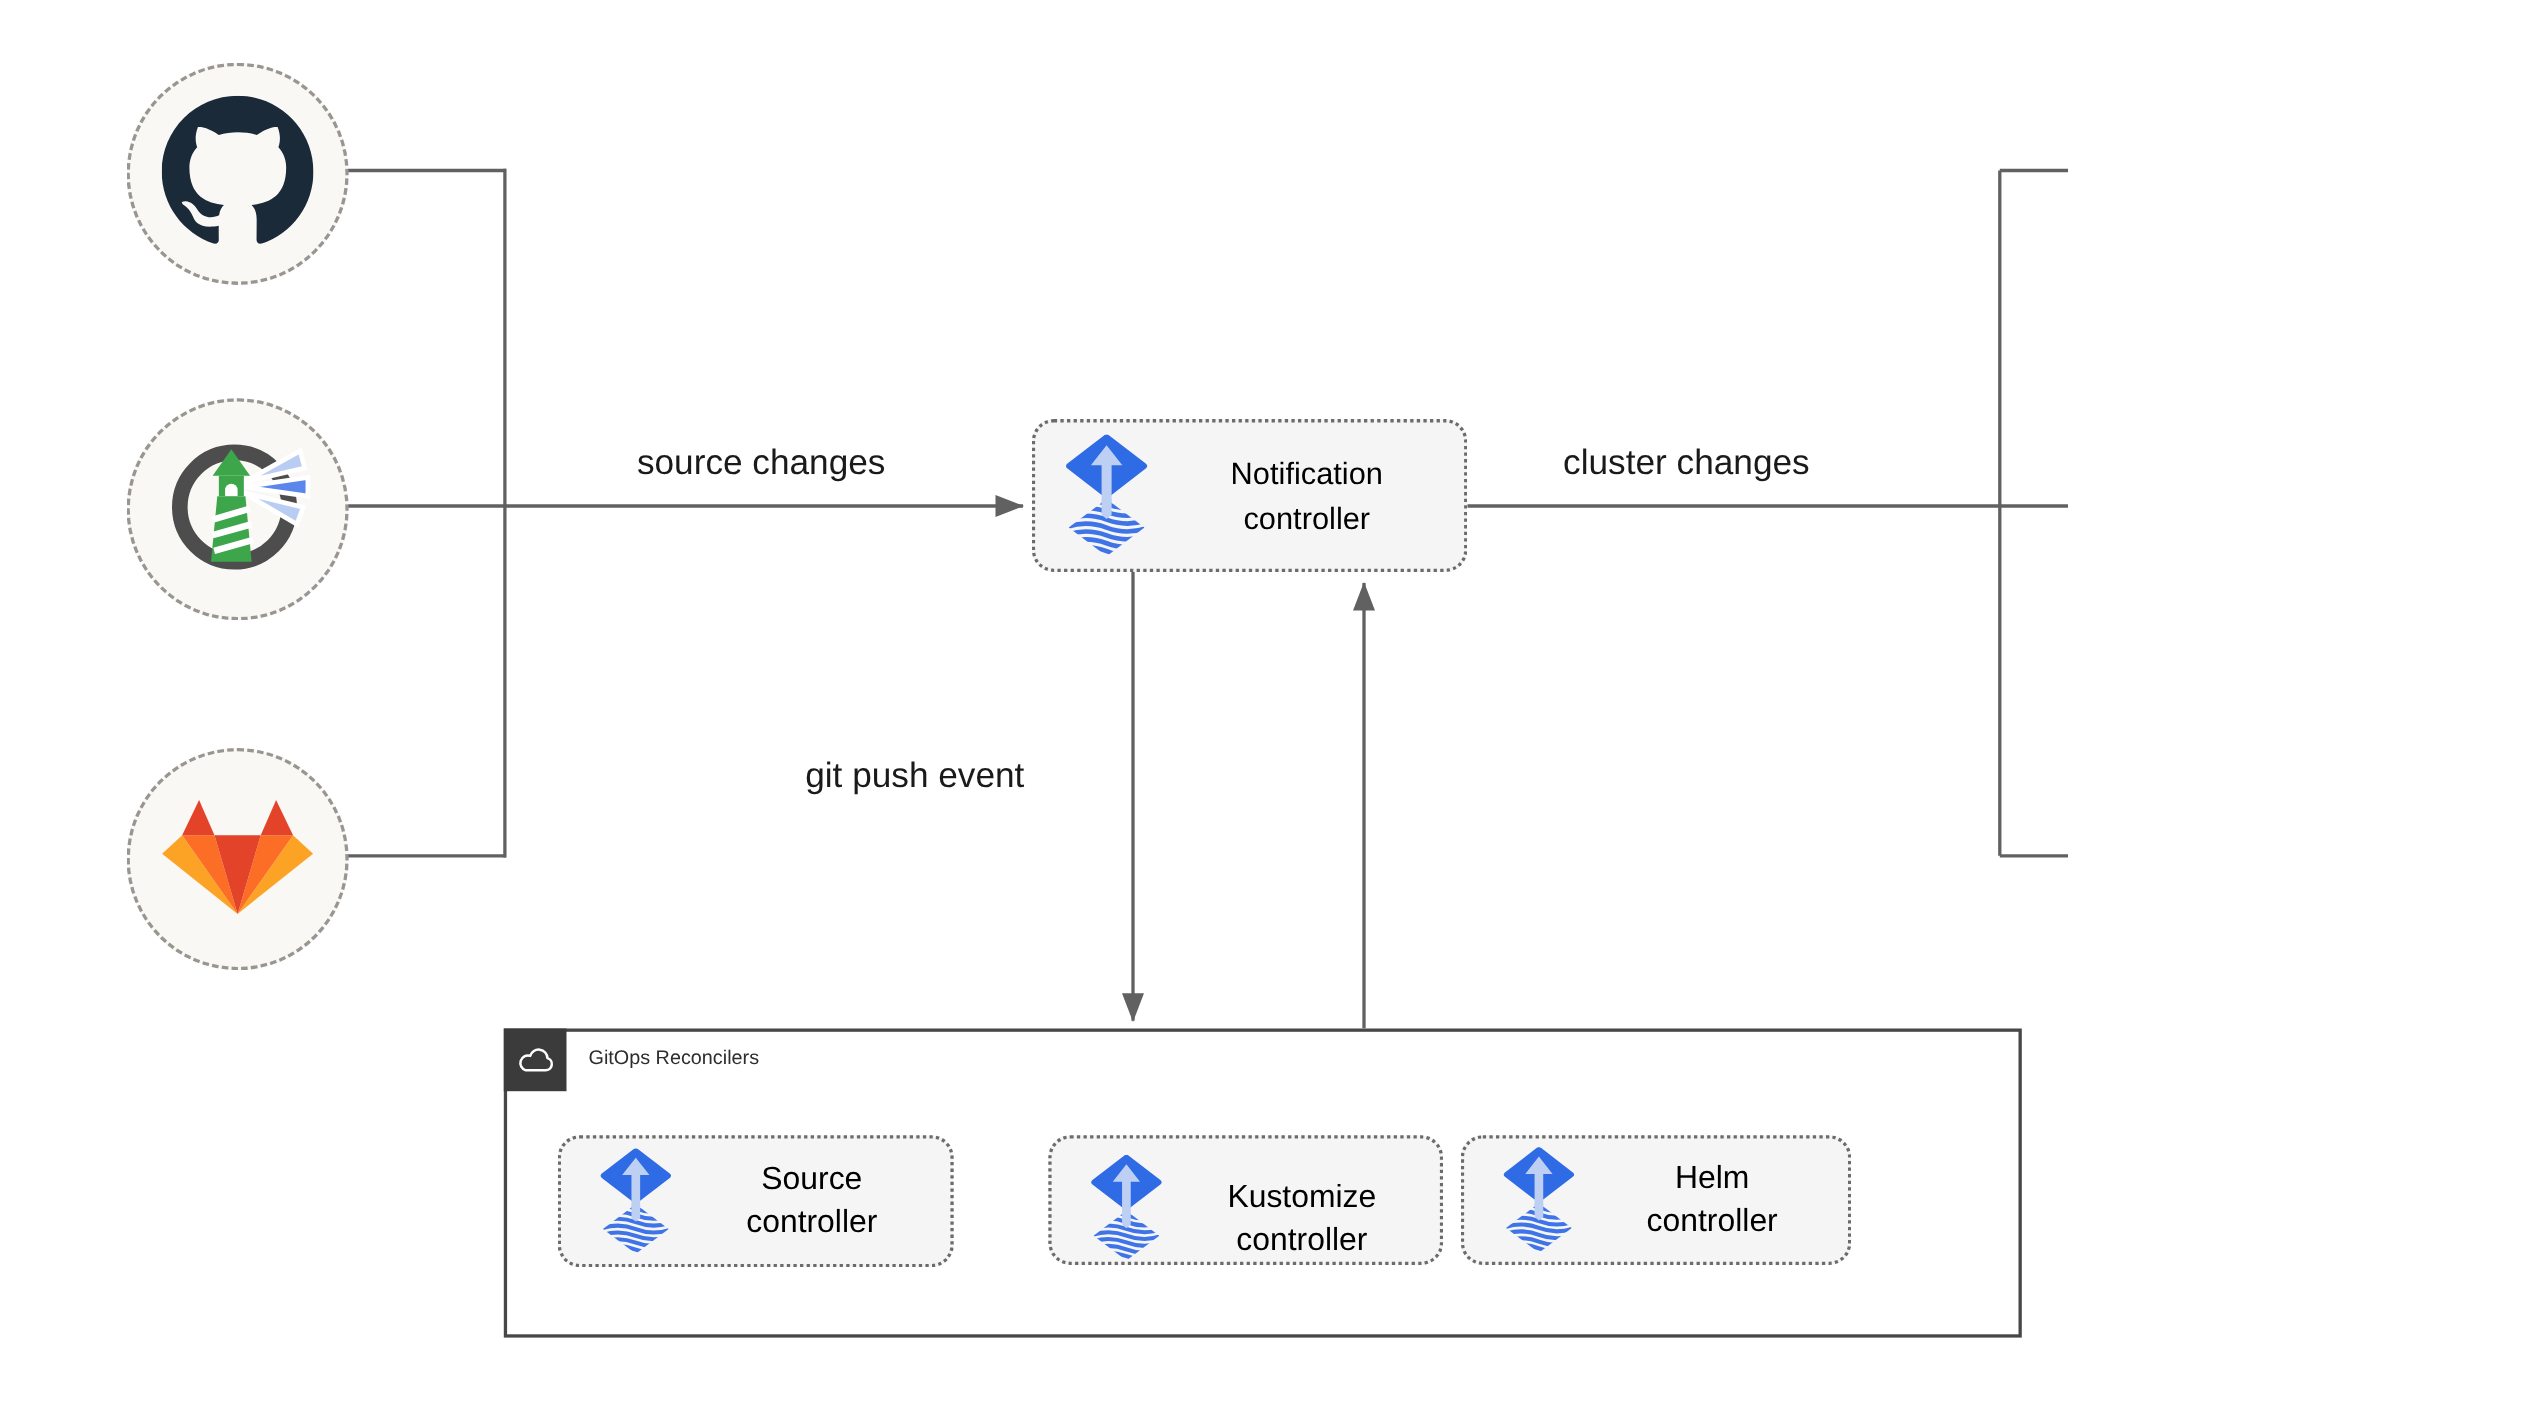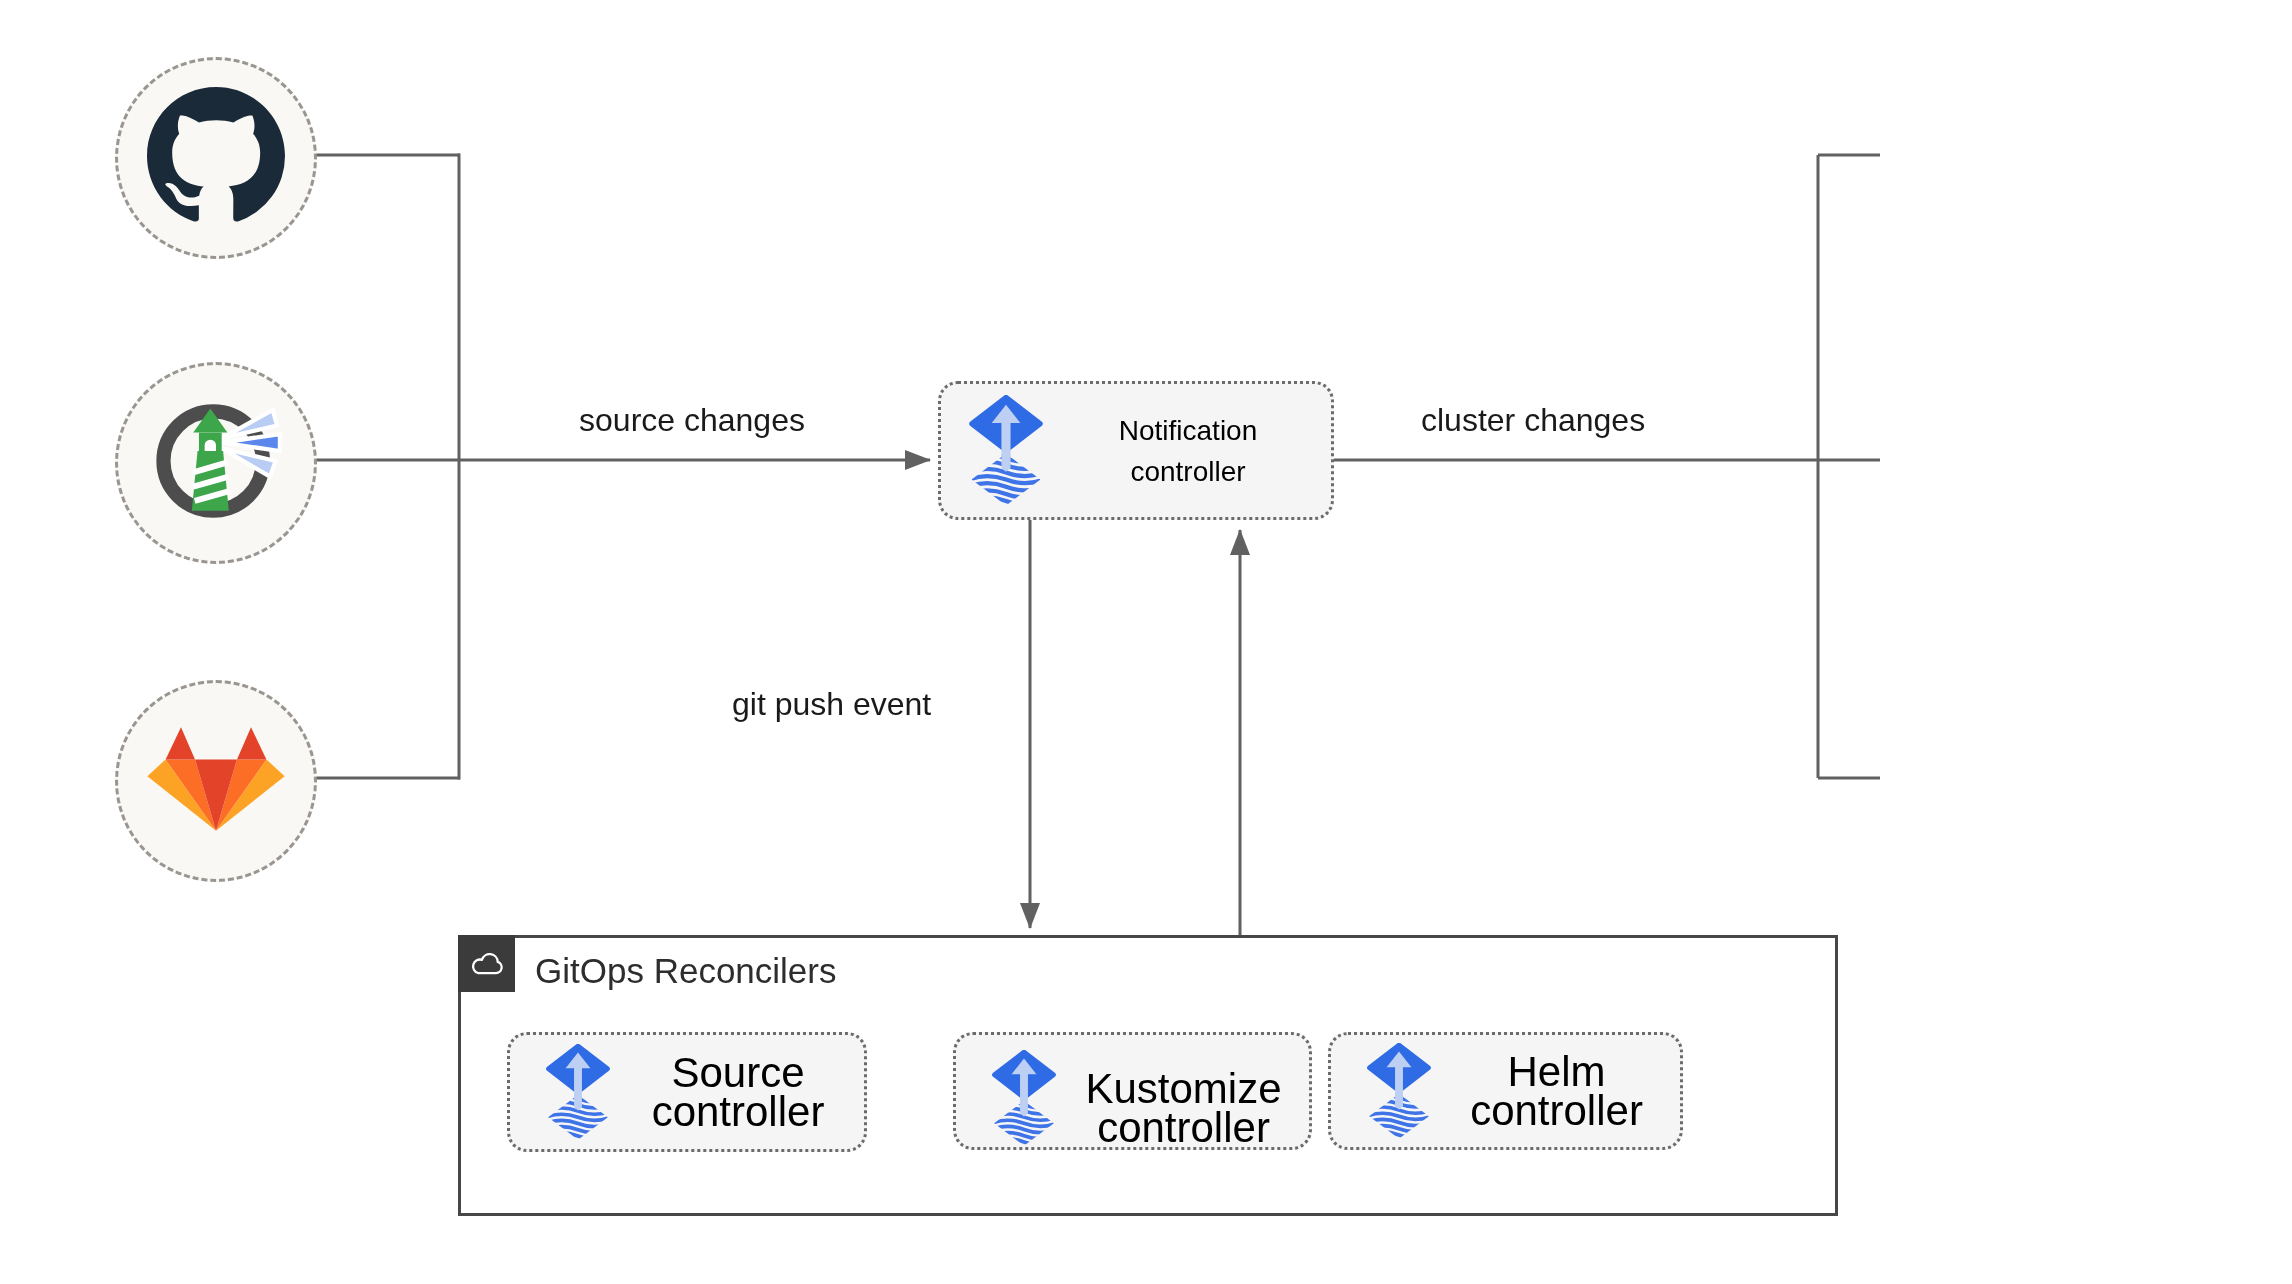--- a/index.html
+++ b/index.html
@@ -13,27 +13,27 @@
   .ep-right{width:182px;height:182px;}
 
   .fluxbox{position:absolute;background:#f5f5f5;border:3px dotted #6b6b6b;border-radius:20px;
            display:flex;align-items:center;z-index:3;box-sizing:border-box;}
   .fluxbox .icon-slot{flex:0 0 auto;display:flex;align-items:center;justify-content:center;}
   .fluxbox .nodelabel{flex:1 1 auto;text-align:center;font-size:28px;line-height:41px;color:#000;}
   #node-notification{left:938px;top:381px;width:396px;height:139px;padding-left:26px;}
   #node-source{left:507px;top:1032px;width:360px;height:120px;padding-left:34px;}
   #node-kustomize{left:953px;top:1032px;width:359px;height:118px;padding-left:34px;align-items:flex-end;}
   #node-helm{left:1328px;top:1032px;width:355px;height:118px;padding-left:34px;}
-  .small-node .nodelabel{font-size:42px;line-height:39px;}
+  .small-node .nodelabel{font-size:29px;line-height:39px;}
 
   #gitops-box{position:absolute;left:458px;top:935px;width:1380px;height:281px;
               border:3px solid #474747;background:#ffffff;z-index:2;box-sizing:border-box;}
   #gitops-badge{position:absolute;left:-3px;top:-3px;width:57px;height:57px;background:#3b3b3b;
                 display:flex;align-items:center;justify-content:center;}
-  #gitops-title{position:absolute;left:74px;top:13px;font-size:35px;color:#2d2d2d;white-space:nowrap;}
+  #gitops-title{position:absolute;left:74px;top:13px;font-size:18px;color:#2d2d2d;white-space:nowrap;}
 
   .edge-label{position:absolute;font-size:32px;color:#1a1a1a;z-index:2;white-space:nowrap;}
   #lbl-source{left:542px;top:402px;width:300px;text-align:center;}
   #lbl-cluster{left:1421px;top:402px;width:300px;text-align:left;}
   #lbl-gitpush{left:732px;top:686px;width:300px;text-align:left;}
   #lbl-helmupg{left:1262px;top:686px;width:340px;text-align:left;}
 </style>
 </head>
 <body>
 

